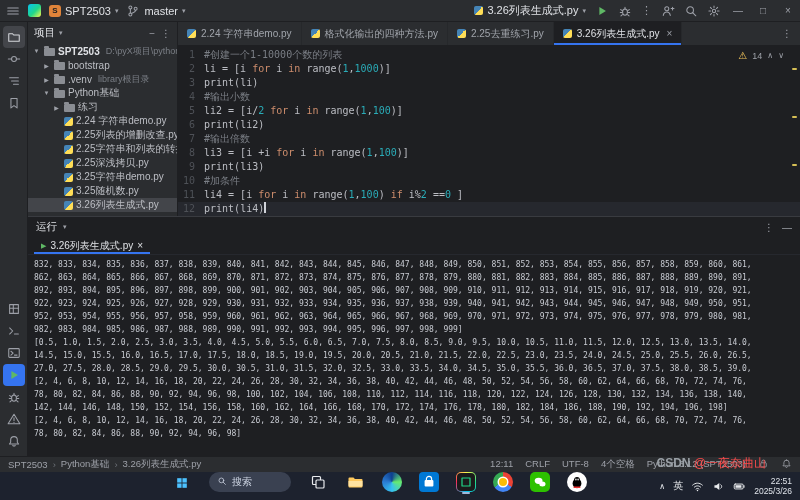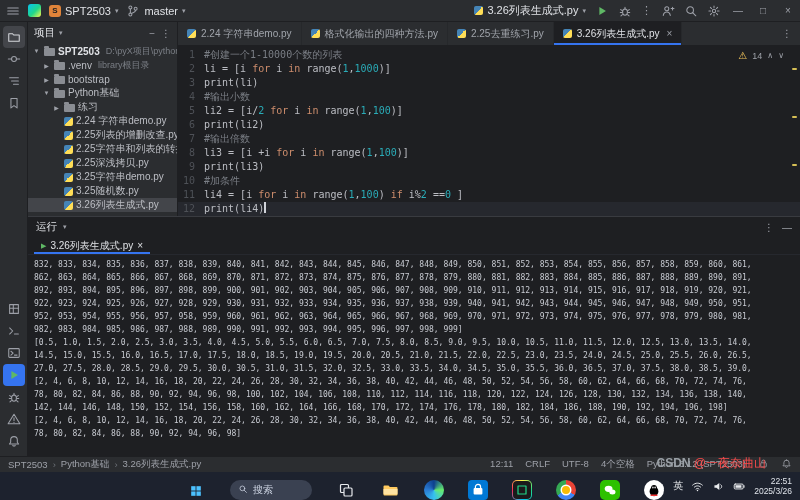--- a/index.html
+++ b/index.html
@@ -97,21 +97,21 @@
   .statusbar { flex:0 0 16px; background:#2b2d30; border-top:1px solid #1e1f22;
     display:flex; align-items:center; padding:0 8px; font-size:9.5px; color:#9da0a8; }
   .crumbs { display:flex; align-items:center; gap:5px; }
   .crumb-sep { color:#6f737a; }
   .sb-right { margin-left:auto; display:flex; gap:12px; }
   .sb-ic { width:11px; height:11px; color:#9da0a8; display:inline-flex; }
   .sb-ic svg { width:11px; height:11px; }
 
   
   .taskbar { flex:0 0 28px; background:#1d222e; position:relative; display:flex; align-items:center; color:#e8eaed; }
-  .tb-apps { position:absolute; left:186px; top:0; bottom:0; display:flex; align-items:flex-end; gap:24px; }
+  .tb-apps { position:absolute; left:172px; top:0; bottom:0; display:flex; align-items:flex-start; gap:17px; }
   .app { width:20px; height:20px; border-radius:4px; display:flex; align-items:center; justify-content:center; position:relative; }
   .app svg { width:16px; height:16px; }
   .app.active::after { content:""; position:absolute; bottom:-3px; left:5px; right:5px; height:2px;
     background:#9fb6d8; border-radius:1px; }
   .searchpill { height:20px; width:82px; border-radius:10px; background:#3a4151;
     display:flex; align-items:center; gap:5px; padding:0 8px; font-size:10px; color:#cfd6e4; }
   .searchpill svg { width:10px; height:10px; color:#cfd6e4; }
   .ap-file-explorer { }
   .ap-edge { border-radius:50%; background:conic-gradient(from 180deg,#35c1f1,#2b7cd3,#0d3f8e,#66eb6e,#35c1f1); }
   .ap-chrome { border-radius:50%; background:conic-gradient(#ea4335 0 33%,#4285f4 33% 66%,#34a853 66% 100%); }
@@ -294,27 +294,27 @@
           <div class="tree" id="tree">
               <div class="tree-row" style="padding-left: 4px;">
                 <span class="tw-chev">▼</span>
                 <span class="foldericon"></span>
                 <span class="tw-label bold">SPT2503</span>
                 <span class="tw-suffix">D:\pyX项目\python\myflaskp</span>
               </div>
               <div class="tree-row" style="padding-left: 14px;">
                 <span class="tw-chev">▶</span>
                 <span class="foldericon"></span>
-                <span class="tw-label">.venv</span>
-                <span class="tw-suffix">library根目录</span>
+                <span class="tw-label">bootstrap</span>
               </div>
               <div class="tree-row" style="padding-left: 14px;">
                 <span class="tw-chev">▶</span>
                 <span class="foldericon"></span>
-                <span class="tw-label">bootstrap</span>
+                <span class="tw-label">.venv</span>
+                <span class="tw-suffix">library根目录</span>
               </div>
               <div class="tree-row" style="padding-left: 14px;">
                 <span class="tw-chev">▼</span>
                 <span class="foldericon"></span>
                 <span class="tw-label">Python基础</span>
               </div>
               <div class="tree-row" style="padding-left: 24px;">
                 <span class="tw-chev">▶</span>
                 <span class="foldericon"></span>
                 <span class="tw-label">练习</span>

